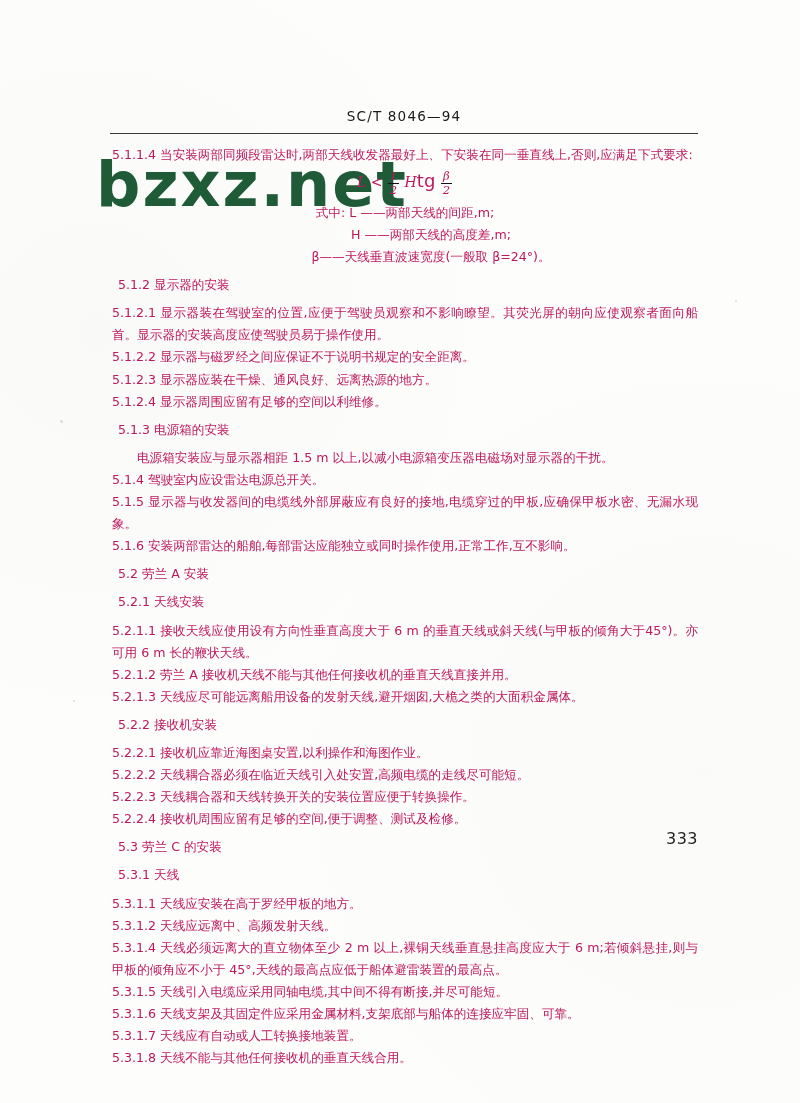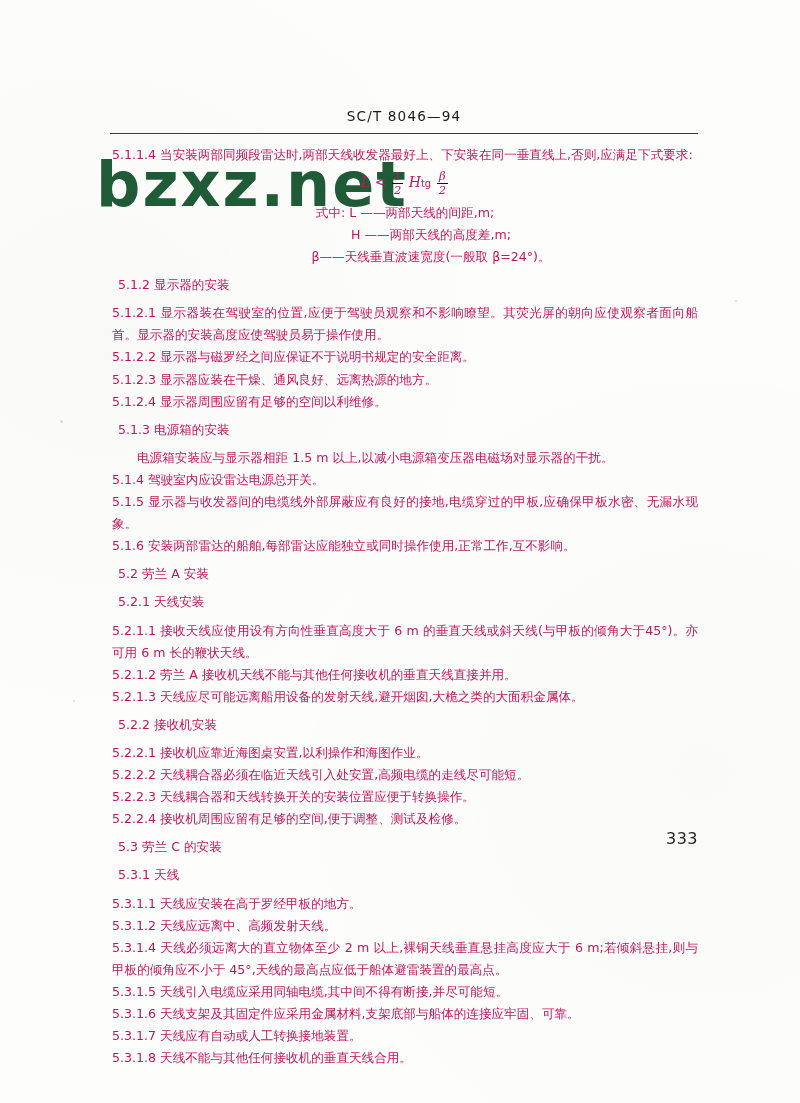--- a/index.html
+++ b/index.html
@@ -90,21 +90,21 @@
     border-bottom: 1px solid #111;
     padding: 0 2px;
   }
   .formula .frac .bot {
     display: block;
     padding: 0 2px;
   }
   .formula .up {
     font-style: normal;
     font-family: "DejaVu Sans", "Liberation Sans", sans-serif;
-    font-size: 10px;
+    font-size: 18px;
   }
   .where-lines {
     margin: 0;
   }
   .where-lines .wl {
     margin: 0;
     text-align: center;
   }
   .wl.i0 { padding-left: 0; }
   .wl.i1 { padding-left: 52px; }

